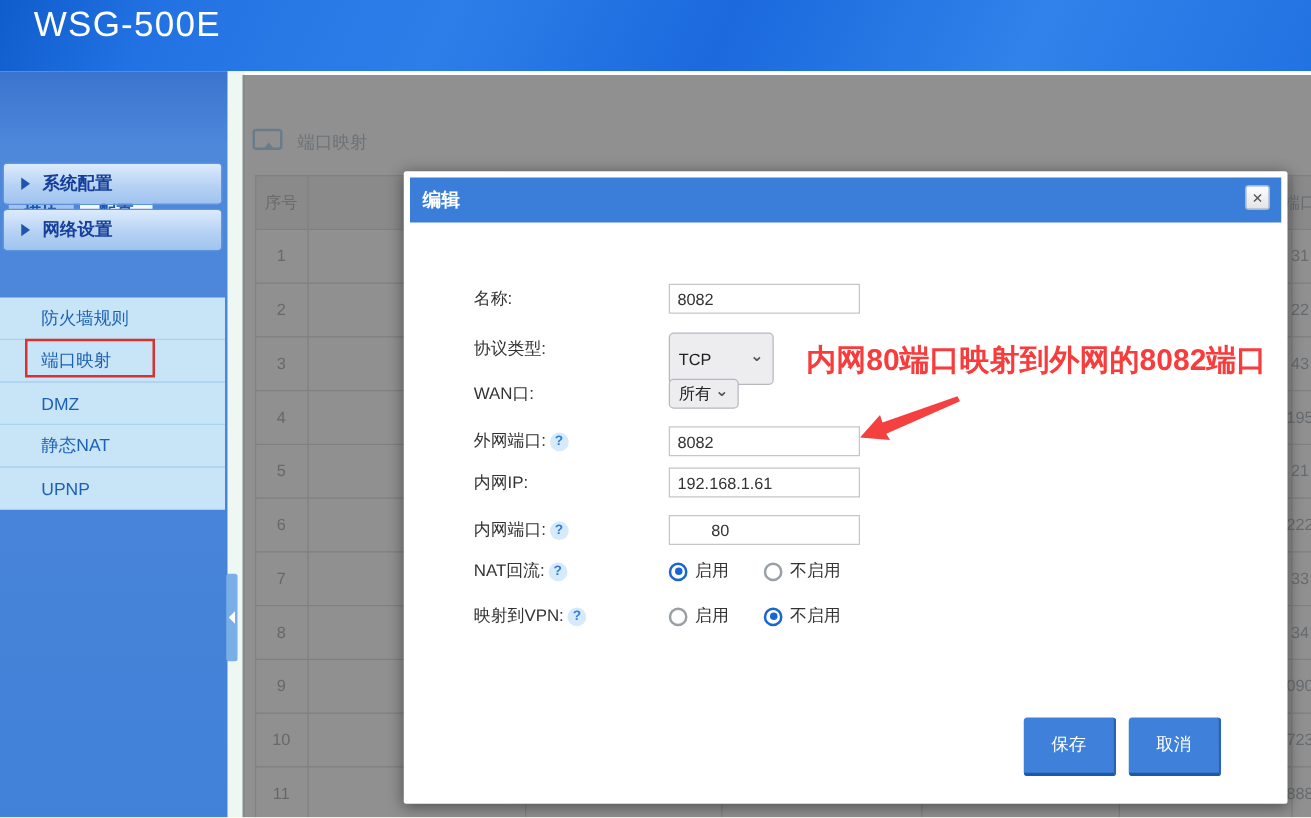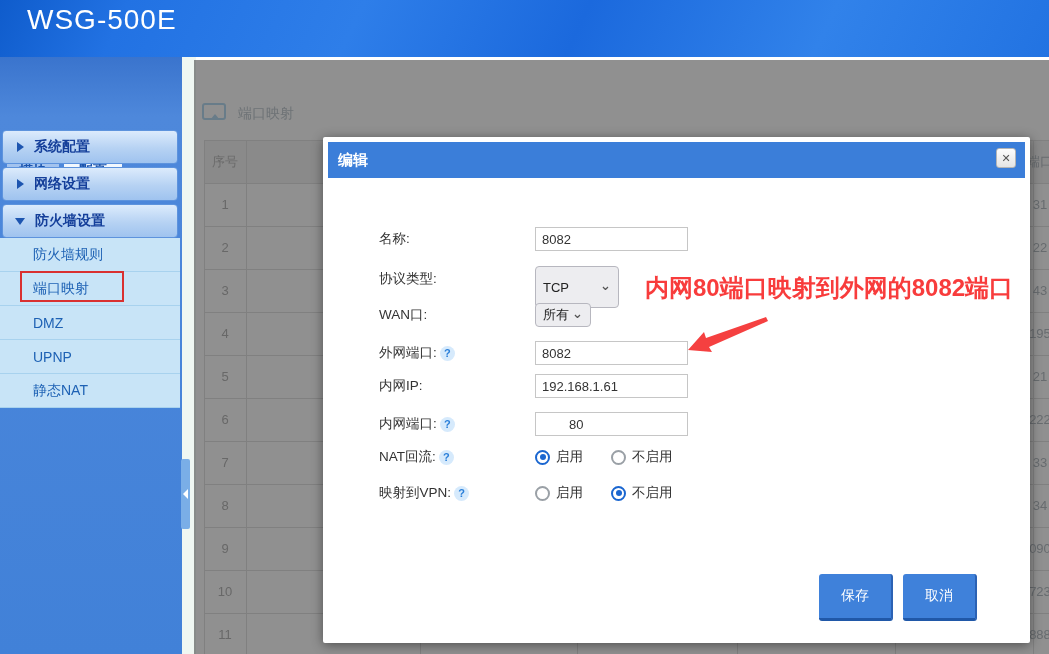--- a/index.html
+++ b/index.html
@@ -96,31 +96,27 @@
     <div class="tab tab-config">配置</div>
 
     <div class="menu-btn" style="top:110px;">
       <span class="tri-right"></span>
       <span>网络设置</span>
     </div>
     <div class="menu-btn" style="top:73px;">
       <span class="tri-right"></span>
       <span>系统配置</span>
     </div>
-    <div class="menu-btn" style="top:147px;">
-      <span class="tri-down"></span>
-      <span>防火墙设置</span>
-    </div>
 
     <div class="submenu" style="top:181px;">
       <div class="sub-item">防火墙规则</div>
       <div class="sub-item">端口映射</div>
       <div class="sub-item">DMZ</div>
+      <div class="sub-item">静态NAT</div>
       <div class="sub-item">UPNP</div>
-      <div class="sub-item">静态NAT</div>
     </div>
     <div class="red-box" style="top:214px;"></div>
   </div>
   <div class="collapse-handle">
     <span class="tri-left"></span>
   </div>
 
   <div class="content">
     <div class="page-title-icon">
         <span class="stand"></span>

